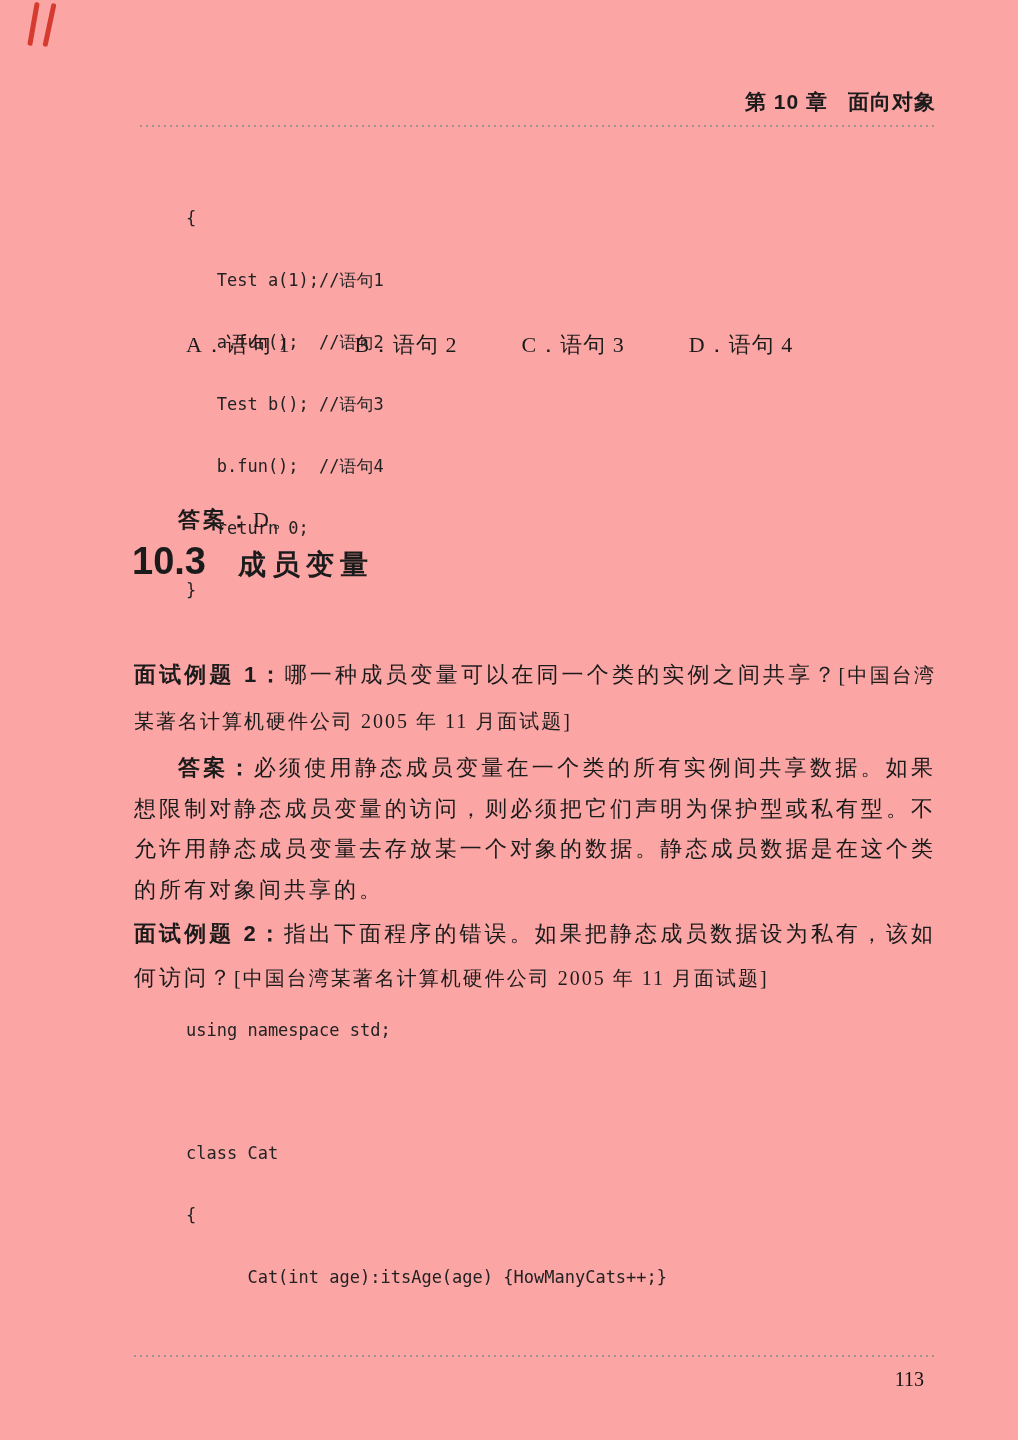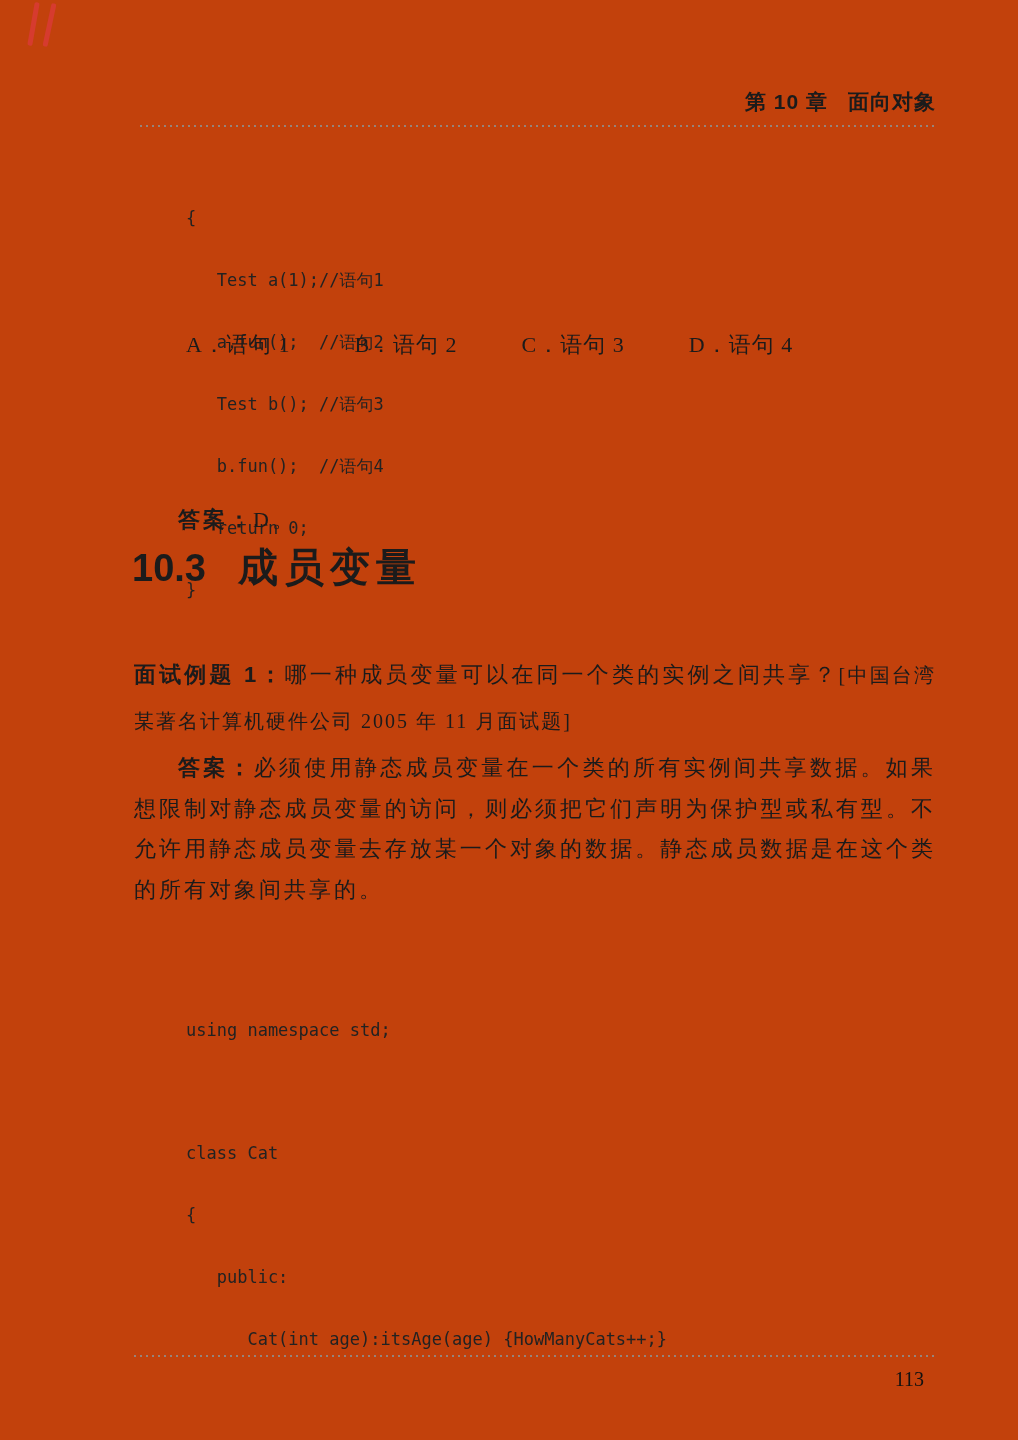--- a/index.html
+++ b/index.html
@@ -1,17 +1,17 @@
 <!DOCTYPE html>
 <html><head>
 <meta charset="utf-8">
 <style>
   html,body { margin:0; padding:0; background:#ffffff; }
   .page {
-    position:relative; width:1018px; height:1440px; background:#c2410c;
+    position:relative; width:1018px; height:1440px; background:#fca5a5;
     font-family:"Liberation Serif","DejaVu Serif",serif; color:#1b1b1b;
     overflow:hidden;
   }
   
   .pen-mark { position:absolute; width:5px; height:44px; background:#d63b2f; border-radius:2px; }
   .pen-mark.m1 { left:31px; top:2px; transform:rotate(10deg); }
   .pen-mark.m2 { left:47px; top:3px; transform:rotate(12deg); }
 
   .header { position:absolute; top:88px; right:82px; font-size:21px; font-weight:bold;
             font-family:"Liberation Sans","DejaVu Sans",sans-serif; letter-spacing:1px; }
@@ -40,21 +40,21 @@
   .answer-line { top:478px; text-indent:2em; }
   .example1 { top:630px; line-height:45px; }
   .answer2 { top:726px; line-height:40.5px; text-indent:2em; }
   .example2 { top:890px; line-height:44px; }
   .para .source { font-size:20px; letter-spacing:2px; }
 
   .section-heading { position:absolute; top:540px; left:132px; font-weight:bold;
                      font-family:"Liberation Sans","DejaVu Sans",sans-serif; }
   .section-heading .num { font-family:Liberation Sans, sans-serif; font-size:38px;
                           margin-right:32px;margin-top:44px; }
-  .section-heading .ttl { font-size:40px; letter-spacing:6px; }
+  .section-heading .ttl { font-size:28px; letter-spacing:6px; }
 
   .page-number { position:absolute; top:1368px; right:94px; font-size:20px; color:#111; }
 </style>
 </head>
 <body>
 
 <div class="page">
 
   <div class="pen-mark m1"></div>
   <div class="pen-mark m2"></div>
@@ -92,27 +92,29 @@
   </div>
 
   <p class="para example1">
     <span class="lead">面试例题 1：</span><span>哪一种成员变量可以在同一个类的实例之间共享？</span><span class="source">[中国台湾某著名计算机硬件公司 2005 年 11 月面试题]</span>
   </p>
 
   <p class="para answer2">
     <span class="lead">答案：</span><span>必须使用静态成员变量在一个类的所有实例间共享数据。如果想限制对静态成员变量的访问，则必须把它们声明为保护型或私有型。不允许用静态成员变量去存放某一个对象的数据。静态成员数据是在这个类的所有对象间共享的。</span>
   </p>
 
+  <p class="para example2">
+    <span class="lead">面试例题 2：</span><span>指出下面程序的错误。如果把静态成员数据设为私有，该如何访问？</span><span class="source">[中国台湾某著名计算机硬件公司 2005 年 11 月面试题]</span>
+  </p>
 
   <div class="code code2">
     <div class="code-line">using namespace std;</div>
     <div class="code-line"></div>
     <div class="code-line">class Cat</div>
     <div class="code-line">{</div>
-    <div class="code-line">   public:</div>
     <div class="code-line">      Cat(int age):itsAge(age) {HowManyCats++;}</div>
     
     
     
     
     
     
     
     
     

